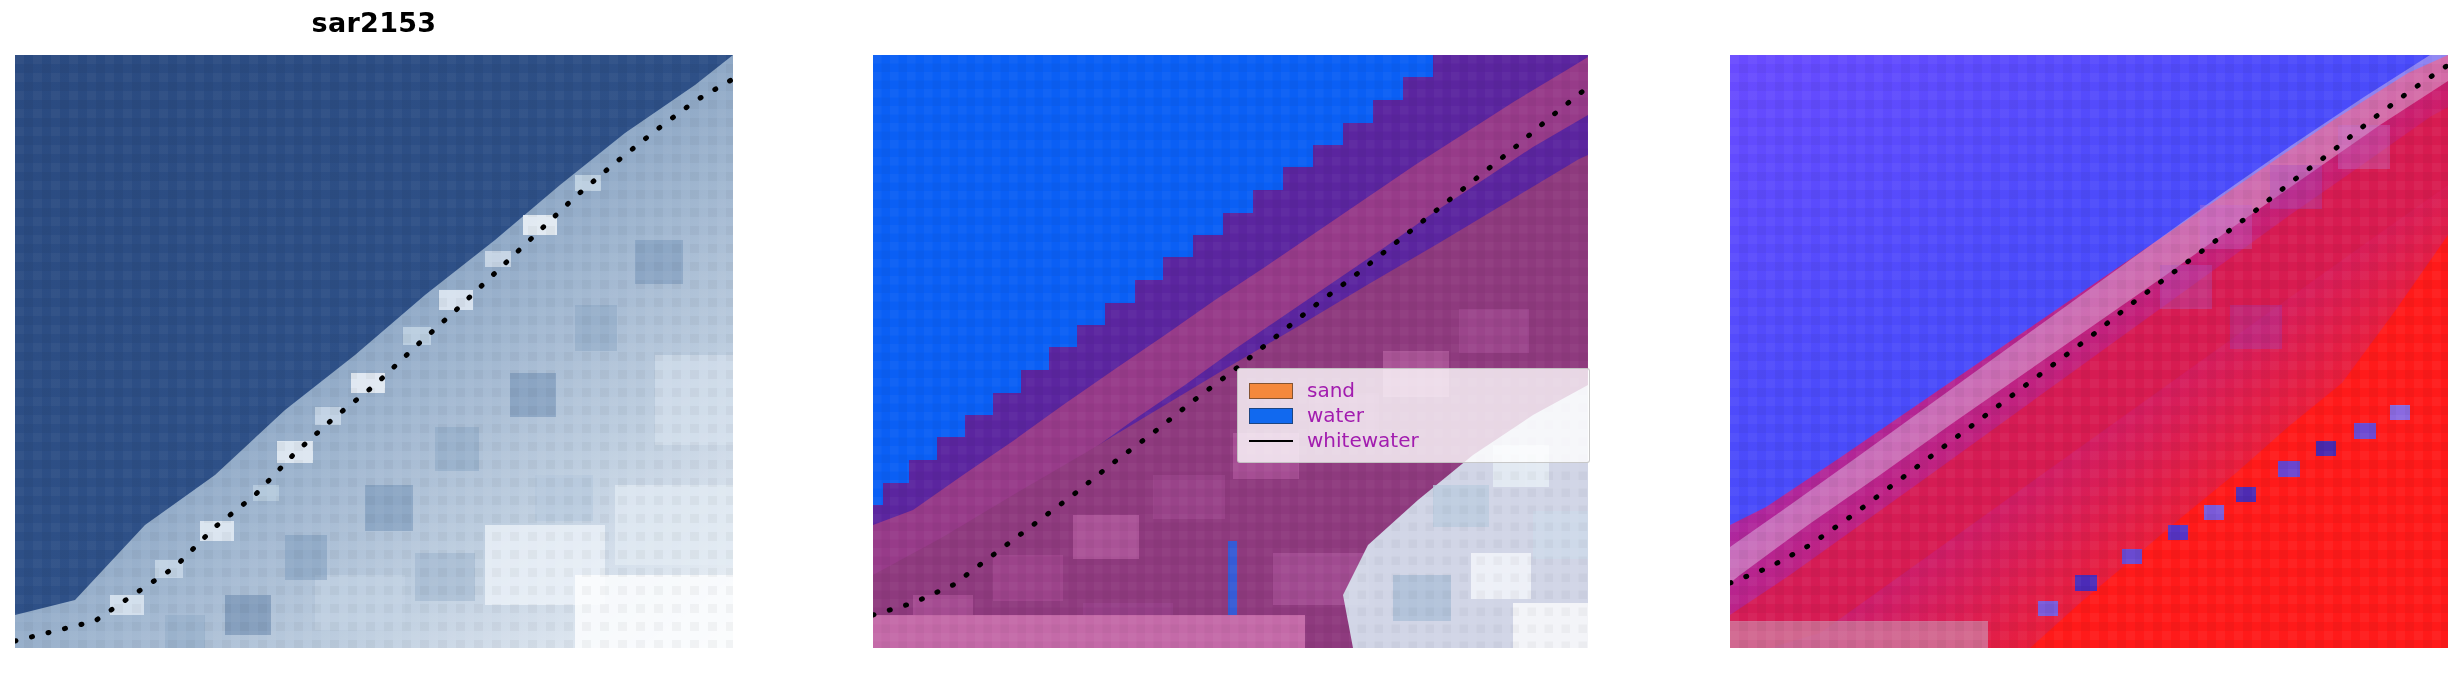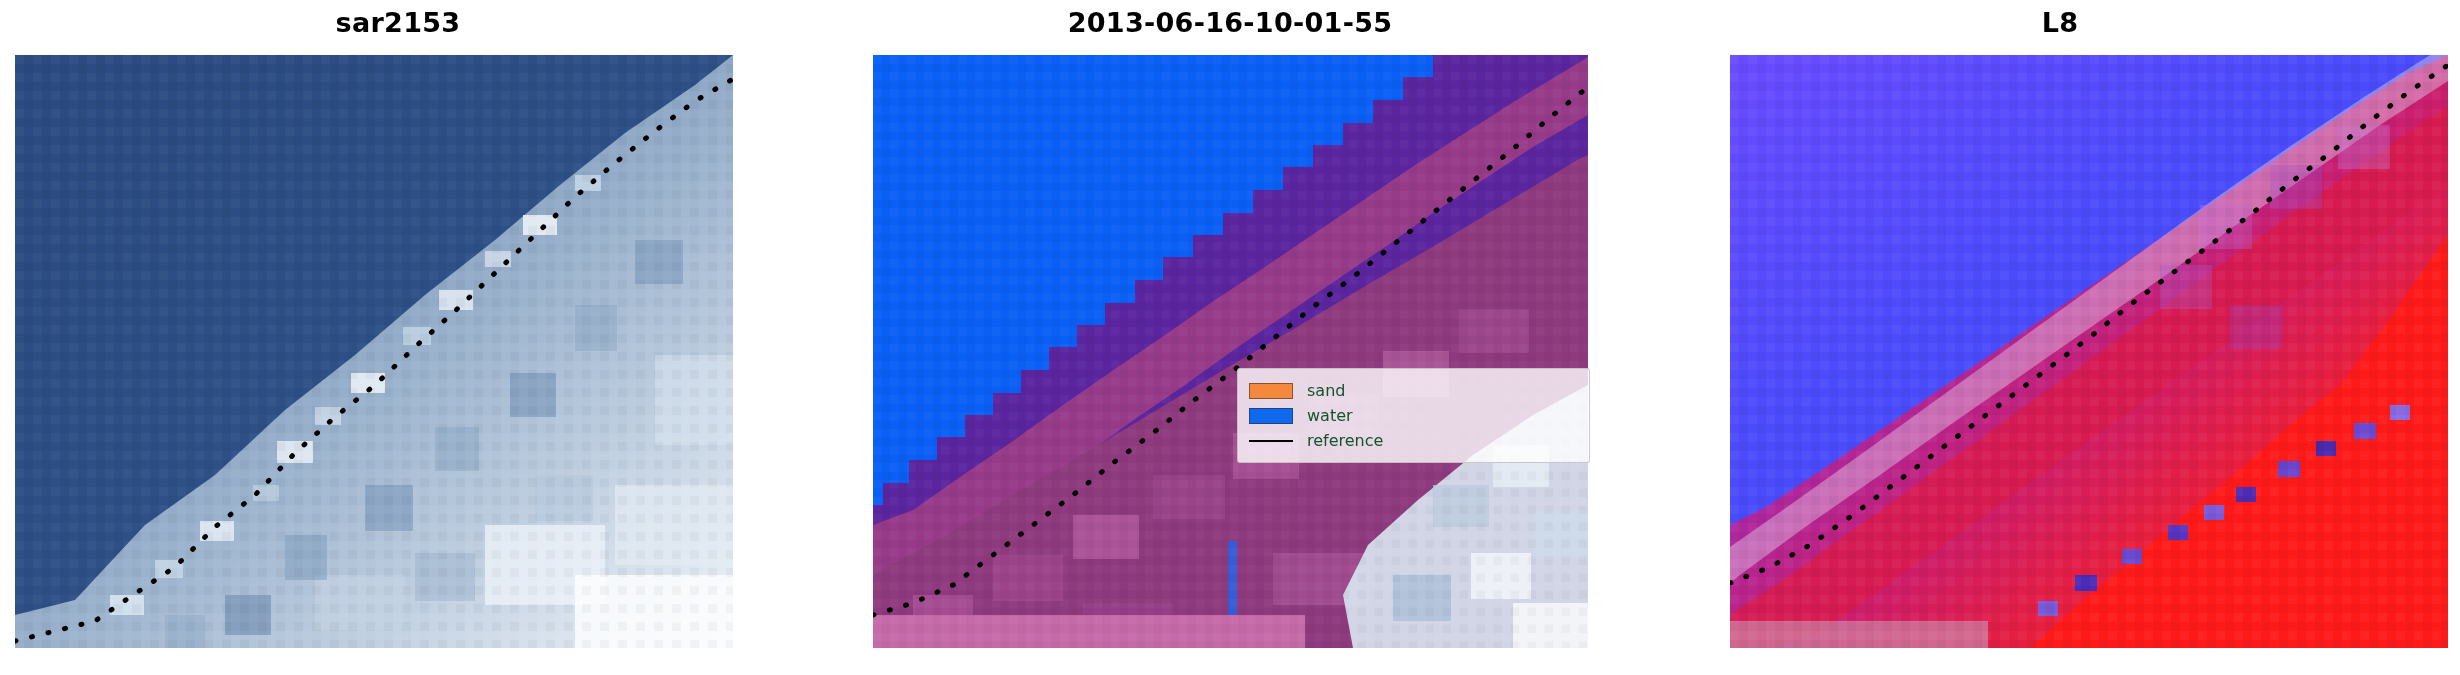--- a/index.html
+++ b/index.html
@@ -83,32 +83,32 @@
     flex: 0 0 44px;
     display: flex;
     align-items: center;
   }
   .legend-line {
     width: 44px;
     height: 2px;
     background: #000000;
   }
   .legend-label {
-    font-size: 16px;
-    color: #14532d;
+    font-size: 20px;
+    color: #a21caf;
     white-space: nowrap;
     line-height: 19px;
   }
 </style>
 </head>
 <body>
 
 <div class="figure">
 
-  <div class="panel" style="left:0px; width:748px;padding-left:48px;">
+  <div class="panel" style="left:0px; width:748px;">
     <div class="panel-title">sar2153</div>
     <div class="axes" style="left:15px; top:55px; width:718px; height:593px;">
       <div class="img-layer">
         <svg viewBox="0 0 718 593" preserveAspectRatio="none">
           <defs>
             <linearGradient id="sarDeep" x1="0" y1="0" x2="1" y2="1">
               <stop offset="0" stop-color="#2a4a80"></stop>
               <stop offset="0.5" stop-color="#2e5087"></stop>
               <stop offset="1" stop-color="#3a5e92"></stop>
             </linearGradient>
@@ -167,21 +167,20 @@
 
           <rect x="0" y="0" width="718" height="593" fill="url(#pix1)"></rect>
 
           <polyline points="0,586 40,576 80,566 118,540 160,512 200,472 240,440 280,398 320,362 360,330 400,292 440,256 480,218 520,180 560,142 600,108 640,76 680,46 718,24" fill="none" stroke="#000000" stroke-width="5" stroke-linecap="round" stroke-dasharray="1 16"></polyline>
         </svg>
       </div>
     </div>
   </div>
 
   <div class="panel" style="left:820px; width:820px;">
-    <div class="panel-title">2013-06-16-10-01-55</div>
     <div class="axes" style="left:53px; top:55px; width:715px; height:593px;">
       <div class="img-layer">
         <svg viewBox="0 0 715 593" preserveAspectRatio="none">
           <defs>
             <pattern id="pix2" width="17" height="17" patternUnits="userSpaceOnUse">
               <rect width="17" height="17" fill="none"></rect>
               <rect x="0" y="0" width="8.5" height="8.5" fill="#ffffff" opacity="0.03"></rect>
               <rect x="8.5" y="8.5" width="8.5" height="8.5" fill="#000000" opacity="0.03"></rect>
             </pattern>
             <linearGradient id="sandband" x1="0" y1="0" x2="1" y2="0.4">
@@ -242,21 +241,20 @@
           <rect x="0" y="0" width="715" height="593" fill="url(#pix2)"></rect>
 
           <polyline points="0,560 40,548 80,530 120,500 160,470 200,440 240,408 280,378 320,346 360,316 400,284 440,252 480,222 520,190 560,158 600,126 640,94 680,60 715,32" fill="none" stroke="#000000" stroke-width="5" stroke-linecap="round" stroke-dasharray="1 16"></polyline>
         </svg>
       </div>
     </div>
 
   </div>
 
   <div class="panel" style="left:1660px; width:800px;">
-    <div class="panel-title">L8</div>
     <div class="axes" style="left:70px; top:55px; width:718px; height:593px;">
       <div class="img-layer">
         <svg viewBox="0 0 718 593" preserveAspectRatio="none">
           <defs>
             <linearGradient id="l8water" x1="0" y1="0" x2="0.8" y2="1">
               <stop offset="0" stop-color="#6a4bff"></stop>
               <stop offset="0.4" stop-color="#4c4bfb"></stop>
               <stop offset="1" stop-color="#3a4bf5"></stop>
             </linearGradient>
             <linearGradient id="l8land" x1="0.05" y1="0" x2="1" y2="0.9">
@@ -330,17 +328,17 @@
       <span class="legend-label">sand</span>
     </div>
     <div class="legend-row">
       <span class="legend-swatch" style="background:#1169ef;"></span>
       <span class="legend-label">water</span>
     </div>
     <div class="legend-row">
       <span class="legend-line-wrap">
           <span class="legend-line"></span>
         </span>
-      <span class="legend-label">reference</span>
+      <span class="legend-label">whitewater</span>
     </div>
   </div>
 
 </div>
 
 </body></html>

